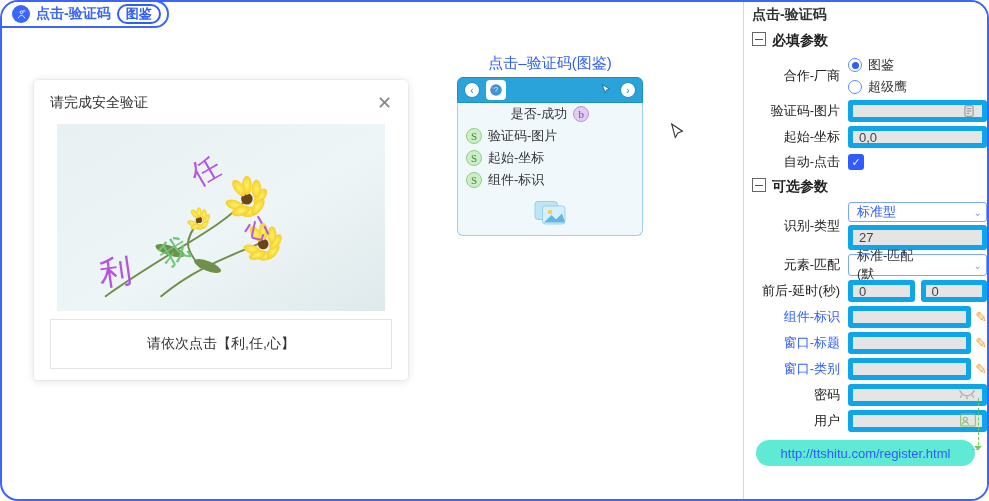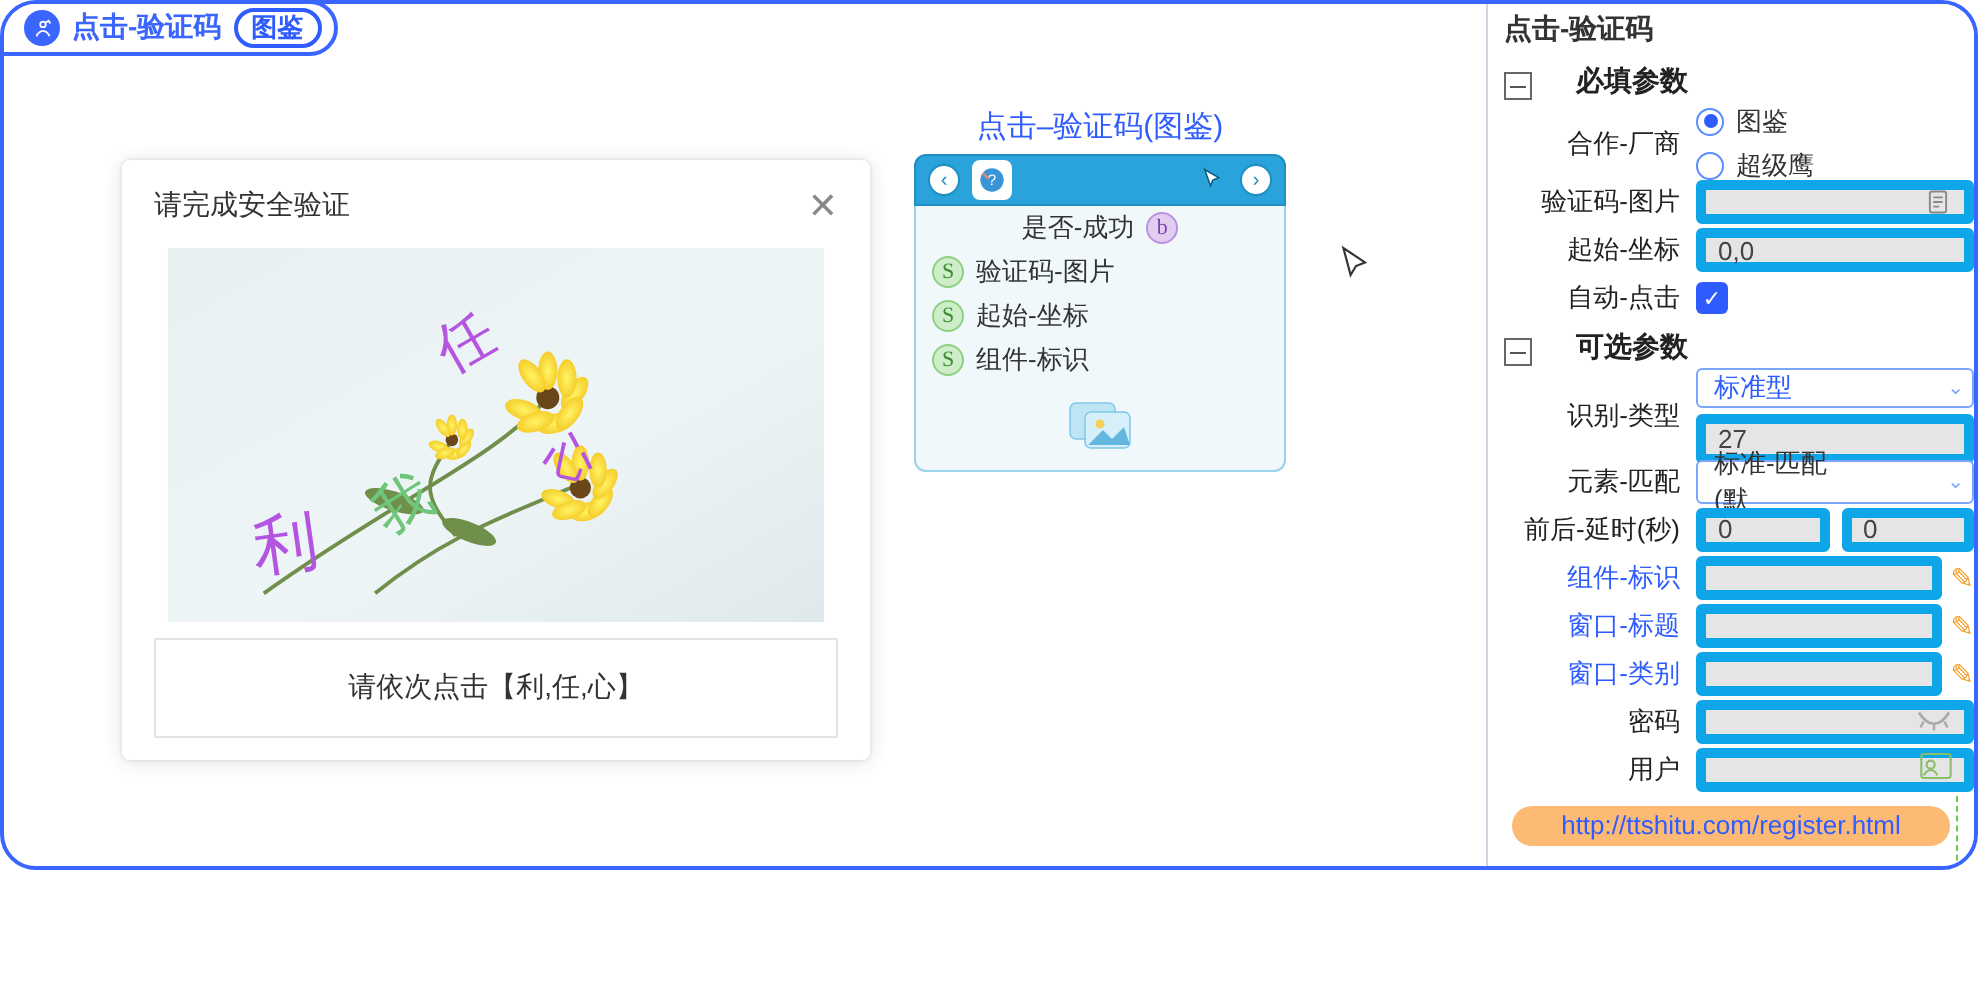--- a/index.html
+++ b/index.html
@@ -2,21 +2,21 @@
 <html><head>
 <meta charset="utf-8">
 <style>
   * { box-sizing: border-box; }
   html, body {
     margin: 0; padding: 0; width: 989px; height: 501px;
     font-family: "Microsoft YaHei", "PingFang SC", Arial, sans-serif;
     font-size: 14px; color: #333; background: #fff;
   }
   .root {
-    width: 989px; height: 435px;
+    width: 989px; height: 501px;
     border: 2px solid #3a66ff; border-radius: 18px;
     position: relative; overflow: hidden;
   }
   
   .title-tab {
     position: absolute; top: -2px; left: -2px;
     display: flex; align-items: center; gap: 6px;
     background: #fff; border: 2px solid #3a66ff;
     border-radius: 18px 18px 18px 0;
     height: 28px; padding: 0 6px 0 10px; min-width: 160px;
@@ -27,21 +27,21 @@
     border-radius: 10px; font-weight: 600;
   }
   .person-icon { color: #fff; background: #3a66ff; border-radius: 50%;
     width: 18px; height: 18px; display: flex; align-items: center; justify-content: center;
     font-size: 12px;
   }
   .title-text { color: #3a66ff; font-weight: 600; }
 
   
   .captcha-card {
-    position: absolute; left: 59px; top: 78px; width: 374px; height: 300px;
+    position: absolute; left: 32px; top: 78px; width: 374px; height: 300px;
     background: #fff; border-radius: 4px;
     box-shadow: 0 1px 10px rgba(0,0,0,0.12), 0 0 2px rgba(0,0,0,0.12);
     display: flex; flex-direction: column;
   }
   .captcha-header {
     display: flex; align-items: center; justify-content: space-between;
     padding: 12px 16px 10px 16px;
   }
   .captcha-close { cursor: pointer; font-size: 18px; color: #888; }
   .captcha-image-area {
@@ -108,21 +108,21 @@
   .sidebar {
     position: absolute; right: 0; top: 0; width: 244px; height: 100%;
     border-left: 1px solid #cfd7e5; display: flex; flex-direction: column;
     background: #fff;
   }
   .sb-title-row {
     display: flex; align-items: center; padding: 4px 8px; gap: 6px;
     font-weight: 600;
   }
   .sb-section-header {
-    display: flex; align-items: flex-end; gap: 22px;
+    display: flex; align-items: flex-start; gap: 6px;
     padding: 4px 8px; font-weight: 700; color: #222;
   }
   .minus-box {
     width: 14px; height: 14px; border: 1px solid #666; background:#fff;
     display: inline-flex; align-items: center; justify-content: center;
     font-size: 12px; line-height: 0; position:relative;
   }
   .minus-box::before { content:""; position:absolute; left:2px; right:2px; top:50%; height:1px; background:#555; }
   .sb-row {
     display: flex; align-items: center; padding: 2px 0 2px 0;
@@ -164,21 +164,21 @@
   .half .sb-input { flex:1; width: 0; }
   .badge-input-icon { color:#8bbf6e; font-size:14px; }
   .eye-icon { color:#aaa; font-size:14px; }
   .dashed-marker {
     position:absolute; right:8px; top:396px; width:7px; height:52px;
     border-right:1.5px dashed #6bcc4d; border-bottom:1.5px dashed #6bcc4d;
   }
   .dashed-marker::after { content:""; position:absolute; right:-4px; bottom:-5px; border:4px solid transparent; border-top-color:#6bcc4d; }
   .link-pill {
     margin: 6px 12px 10px 12px; display: flex; align-items: center;
-    justify-content: center; height: 26px; background:#fdba74;
+    justify-content: center; height: 26px; background:#5eead4;
     border-radius: 13px; color:#2f5cff; font-size:13px;
   }
 </style>
 </head>
 <body>
 
 <div class="root">
 
   <div class="title-tab">
     <span class="person-icon">

